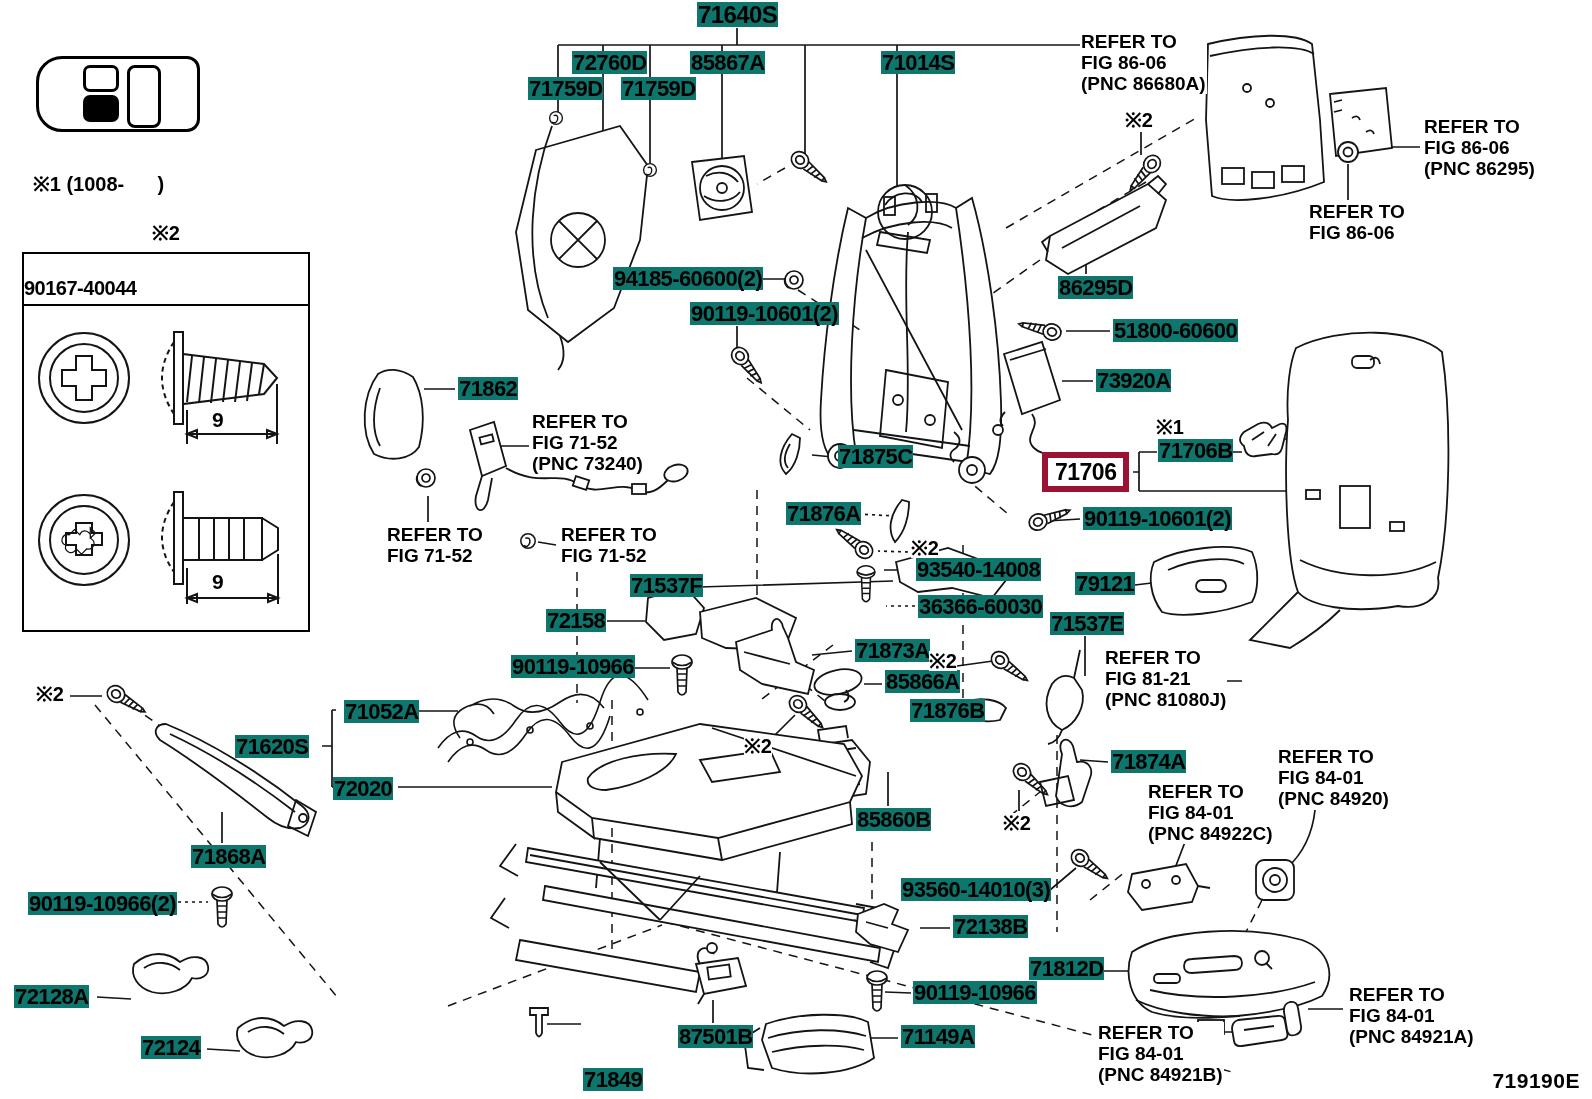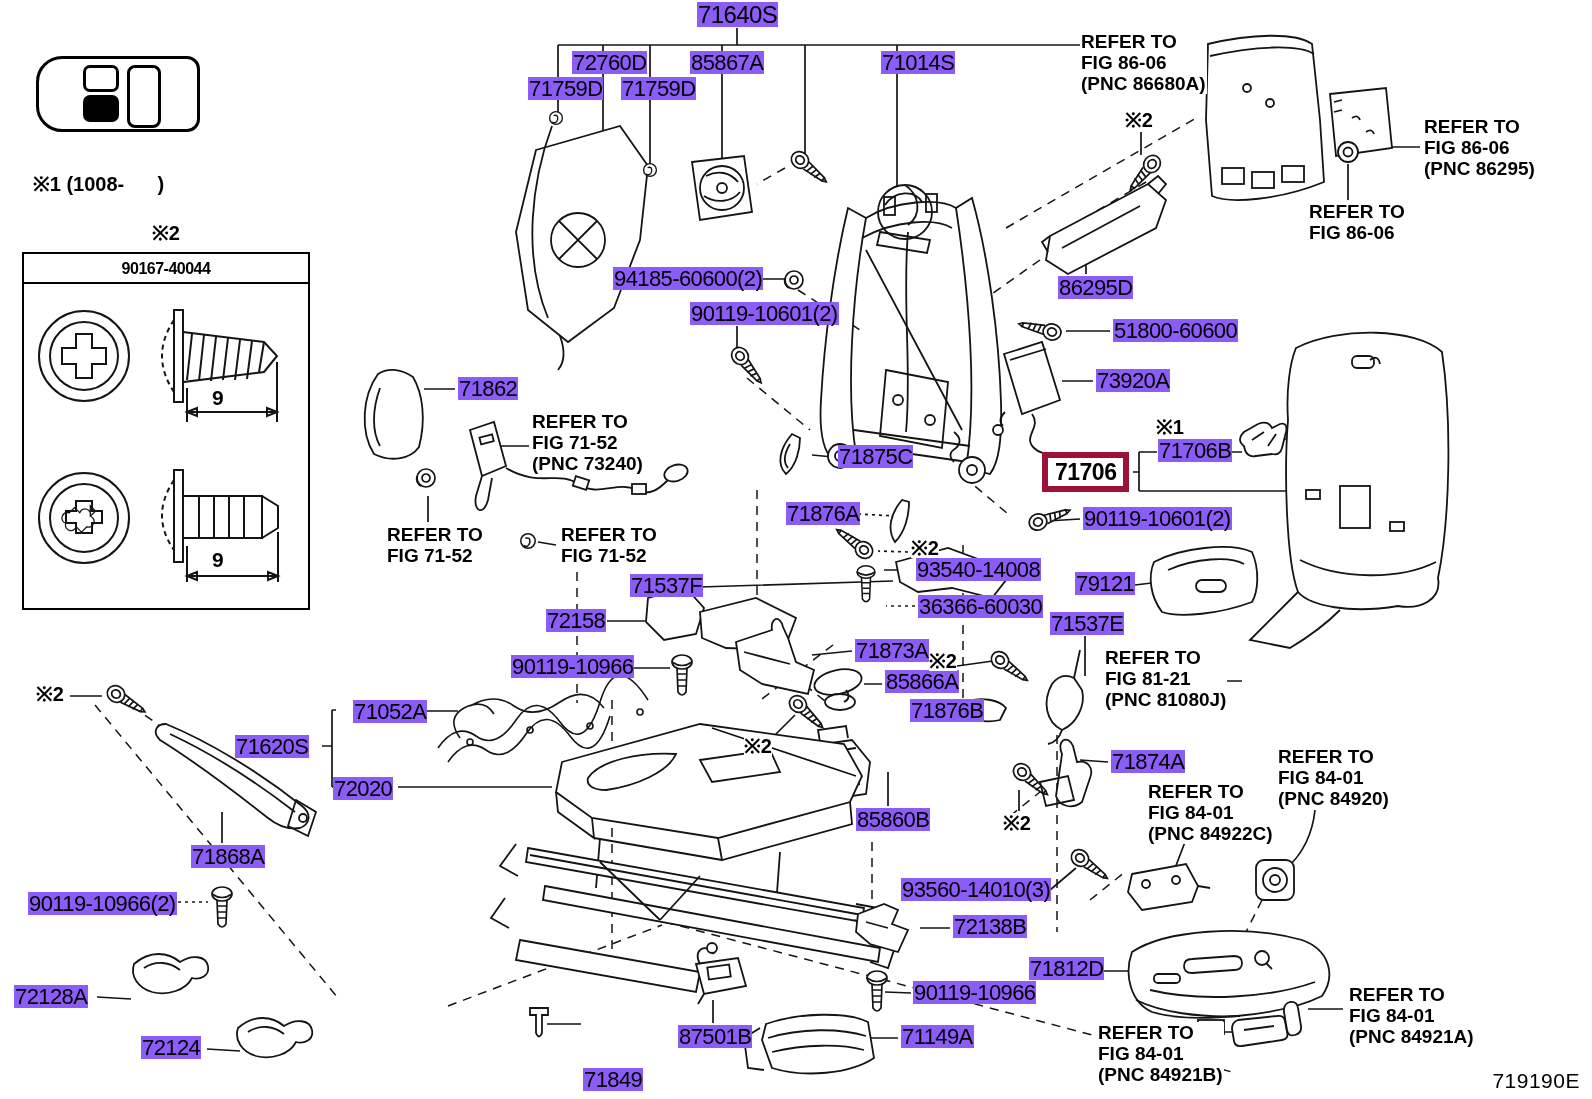--- a/index.html
+++ b/index.html
@@ -1,38 +1,38 @@
 <!DOCTYPE html>
 <html><head>
 <meta charset="utf-8">
 <style>
   html,body{margin:0;padding:0;background:#fff}
   #stage{position:relative;width:1592px;height:1099px;background:#fff;overflow:hidden;
          font-family:"Liberation Sans",sans-serif;color:#000}
   #art{position:absolute;left:0;top:0;z-index:1}
-  .pl{position:absolute;z-index:2;font-weight:normal;font-size:22px;letter-spacing:-0.6px;
-      line-height:1.05;white-space:pre;background:#8b5cf6;padding:0 1px}
+  .pl{position:absolute;z-index:2;font-weight:bold;font-size:22px;letter-spacing:-0.6px;
+      line-height:1.05;white-space:pre;background:#0f766e;padding:0 1px}
   .big{font-size:24px}
   .sym{position:absolute;z-index:2;font-weight:bold;font-size:20px;background:#fff;line-height:1}
   .ref{position:absolute;z-index:2;font-weight:bold;font-size:19px;line-height:21px;
        white-space:pre-line;background:#fff;padding:0 1px}
   .hl{position:absolute;z-index:3;border:6px solid #9c1234;background:#fff;
       font-weight:bold;font-size:23px;line-height:26px;padding:1px 7px;letter-spacing:-0.5px}
   .note{position:absolute;z-index:2;font-weight:bold;font-size:20px;white-space:pre}
-  .code{position:absolute;z-index:2;font-size:21px;font-weight:400;letter-spacing:.5px}
+  .code{position:absolute;z-index:2;font-size:21px;font-weight:700;letter-spacing:.5px}
   
   #caricon{position:absolute;left:36px;top:56px;width:158px;height:70px;z-index:2;
            border:3px solid #000;border-radius:26px 13px 13px 26px;background:#fff}
   #caricon .s1{position:absolute;left:44px;top:6px;width:30px;height:21px;border:3px solid #000;border-radius:7px}
   #caricon .s2{position:absolute;left:44px;top:36px;width:36px;height:27px;background:#000;border-radius:7px}
   #caricon .s3{position:absolute;left:88px;top:6px;width:28px;height:57px;border:3px solid #000;border-radius:8px}
   
   #tbl{position:absolute;left:22px;top:252px;width:284px;z-index:2;border:2.5px solid #000;background:#fff}
-  #tbl .hdr{border-bottom:2.5px solid #000;text-align:center;font-weight:bold;font-size:16px;
-            letter-spacing:-0.5px;padding:6px 0 4px}
+  #tbl .hdr{border-bottom:2.5px solid #000;font-weight:bold;font-size:20px;
+            letter-spacing:-0.5px;padding:23px 0 4px}
   #tbl .hdr2{border-top:2.5px solid #000}
   #tbl .cell{height:162px;position:relative}
   #tbl .dim{position:absolute;left:188px;top:102px;font-weight:bold;font-size:21px}
 </style>
 </head>
 <body>
 
 <div id="stage">
 
   <svg id="art" width="1592" height="1099" viewBox="0 0 1592 1099">
@@ -405,21 +405,21 @@
   <div class="pl" style="left:916px;top:558px">93540-14008</div>
   <div class="pl" style="left:630px;top:574px">71537F</div>
   <div class="pl" style="left:918px;top:595px">36366-60030</div>
   <div class="pl" style="left:546px;top:609px">72158</div>
   <div class="pl" style="left:1075px;top:572px">79121</div>
   <div class="pl" style="left:1050px;top:612px">71537E</div>
   <div class="pl" style="left:855px;top:639px">71873A</div>
   <div class="pl" style="left:511px;top:655px">90119-10966</div>
   <div class="pl" style="left:885px;top:670px">85866A</div>
   <div class="pl" style="left:910px;top:699px">71876B</div>
-  <div class="pl" style="left:353px;top:700px">71052A</div>
+  <div class="pl" style="left:344px;top:700px">71052A</div>
   <div class="pl" style="left:235px;top:735px">71620S</div>
   <div class="pl" style="left:333px;top:777px">72020</div>
   <div class="pl" style="left:1111px;top:750px">71874A</div>
   <div class="pl" style="left:856px;top:808px">85860B</div>
   <div class="pl" style="left:191px;top:845px">71868A</div>
   <div class="pl" style="left:28px;top:892px">90119-10966(2)</div>
   <div class="pl" style="left:901px;top:878px">93560-14010(3)</div>
   <div class="pl" style="left:953px;top:915px">72138B</div>
   <div class="pl" style="left:1029px;top:957px">71812D</div>
   <div class="pl" style="left:14px;top:985px">72128A</div>

